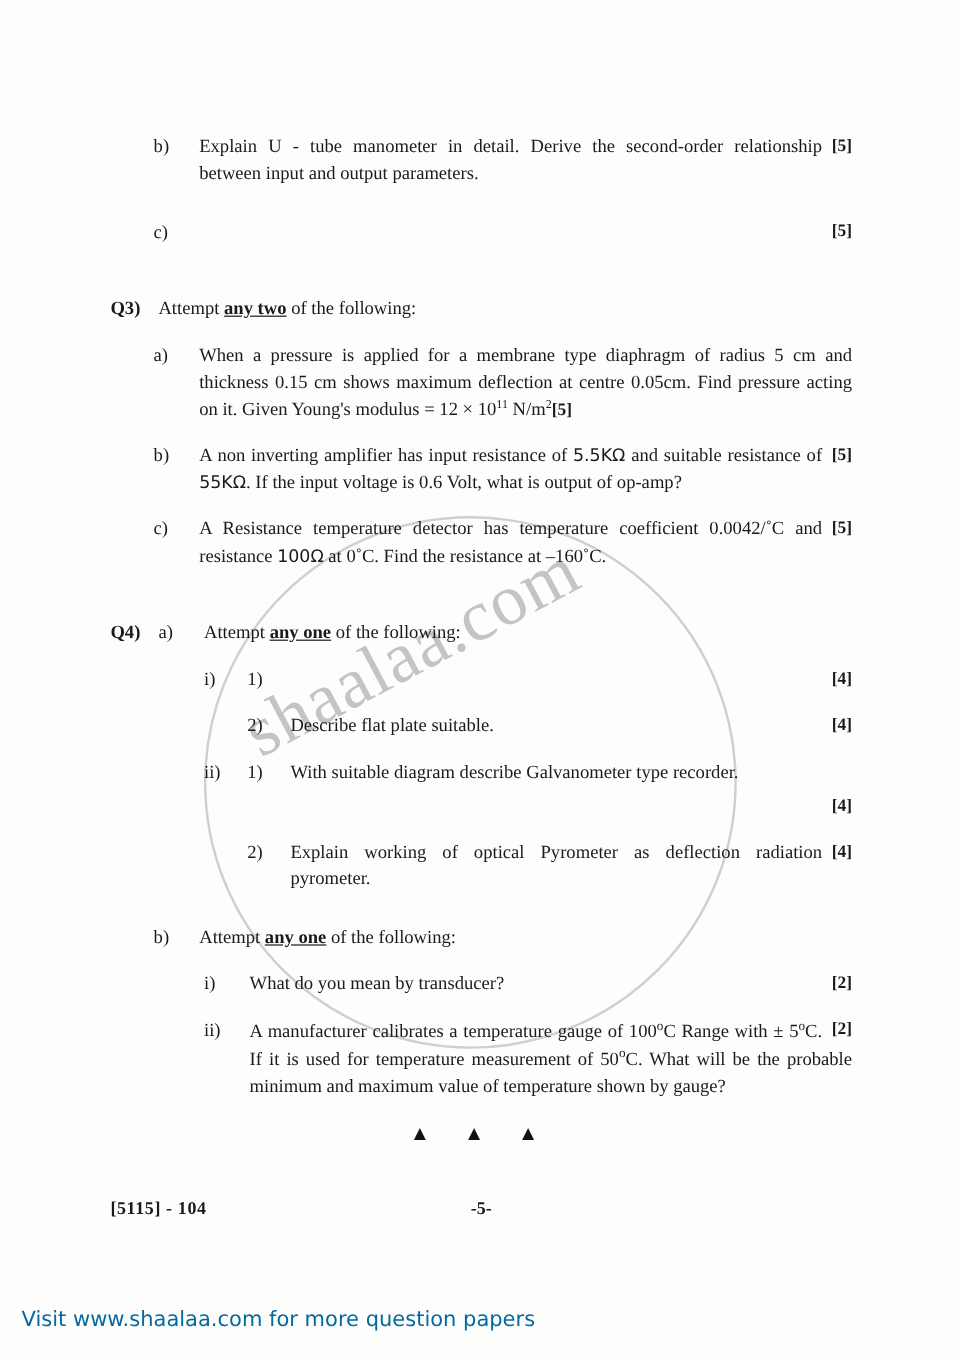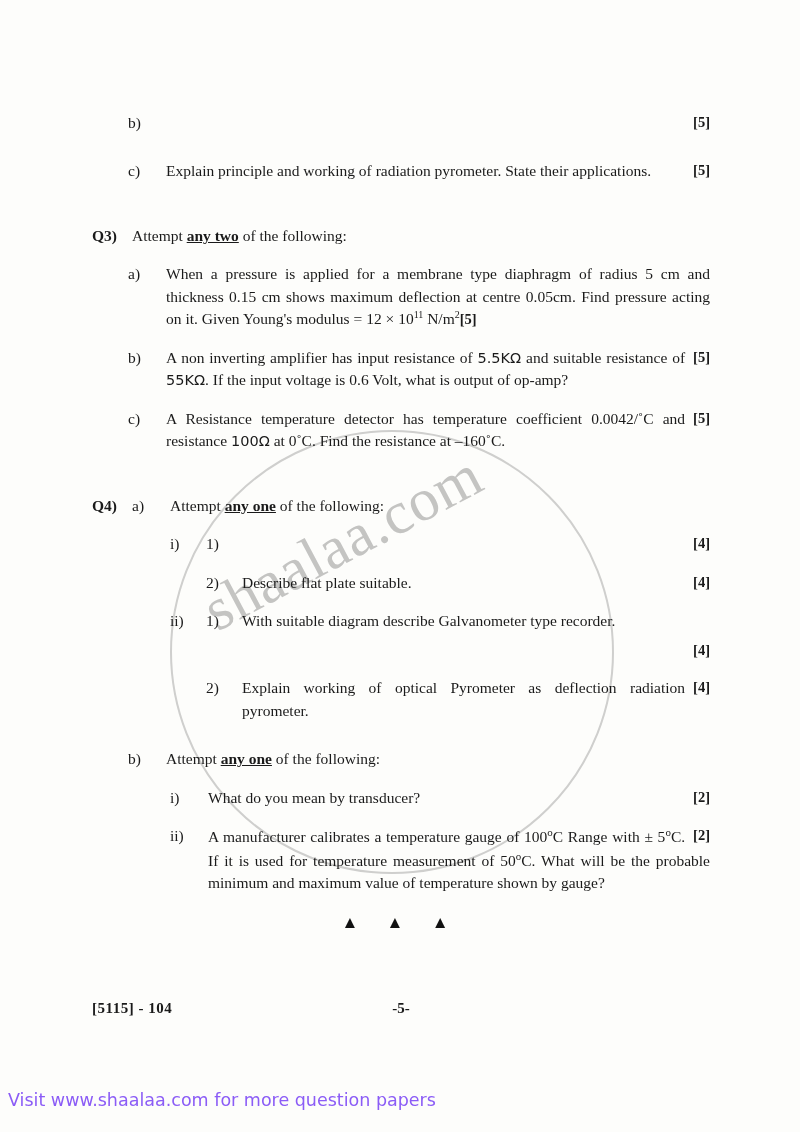--- a/index.html
+++ b/index.html
@@ -130,55 +130,55 @@
   .footer .code { font-weight: bold; letter-spacing: 0.5px; }
   .footer .pageno {
     position: absolute;
     left: 50%;
     transform: translateX(-50%);
     font-weight: bold;
   }
 
   .visit {
     position: absolute;
-    left: 8px;
+    left: 18px;
     top: 1090px;
     font-family: "DejaVu Sans", sans-serif;
     font-size: 17.5px;
-    color: #8b5cf6;
+    color: #0369a1;
     z-index: 10;
   }
 </style>
 </head>
 <body>
 
 <div class="page">
   <div class="sheet">
 
     <div class="watermark">
       <div class="circle"></div>
       <div class="wtext">shaalaa.com</div>
     </div>
 
     <div class="content">
 
       <div class="row ind-b">
         <div class="lbl w-lbl-md">b)</div>
         <div class="txt">
           <span class="mk-right">[5]</span>
+          <span>Explain U - tube manometer in detail. Derive the second-order relationship between input and output parameters.</span>
         </div>
       </div>
 
       <div class="gap-md"></div>
 
       <div class="row ind-b">
         <div class="lbl w-lbl-md">c)</div>
         <div class="txt">
           <span class="mk-right">[5]</span>
-          <span>Explain principle and working of radiation pyrometer. State their applications.</span>
         </div>
       </div>
 
       <div class="gap-lg"></div>
       <div class="gap-sm"></div>
 
       <div class="row">
         <div class="lbl qhead" style="width:40px">Q3)</div>
         <div class="txt">
           <span>Attempt </span><u class="ul">any two</u><span> of the following:</span>

